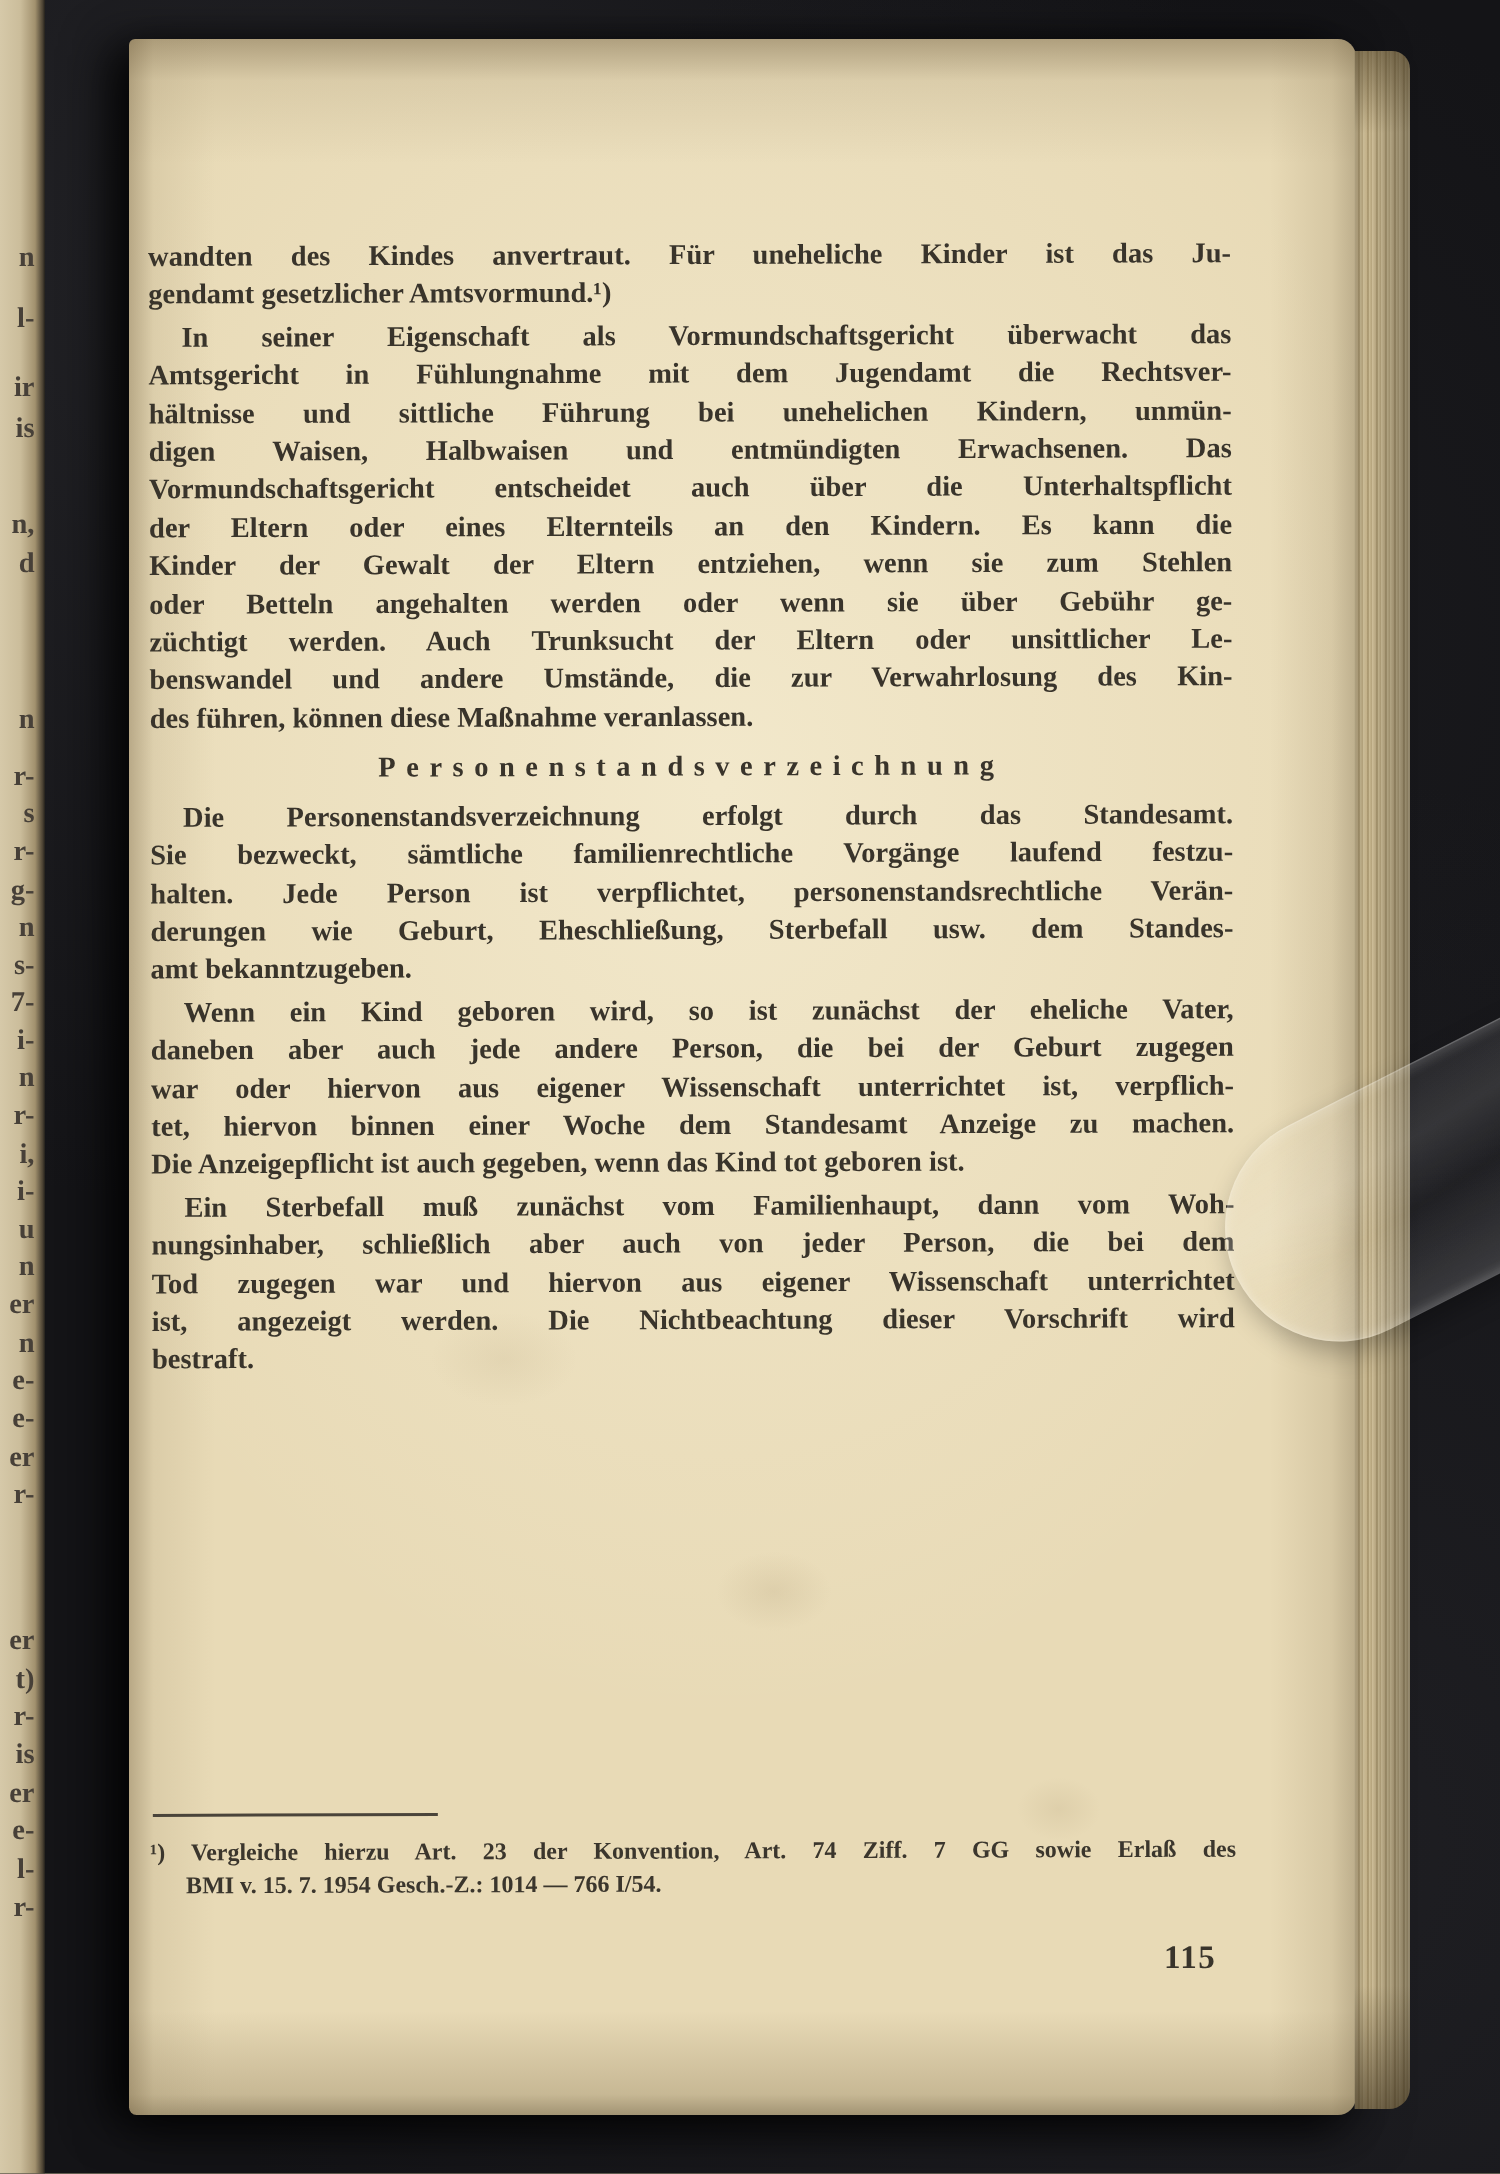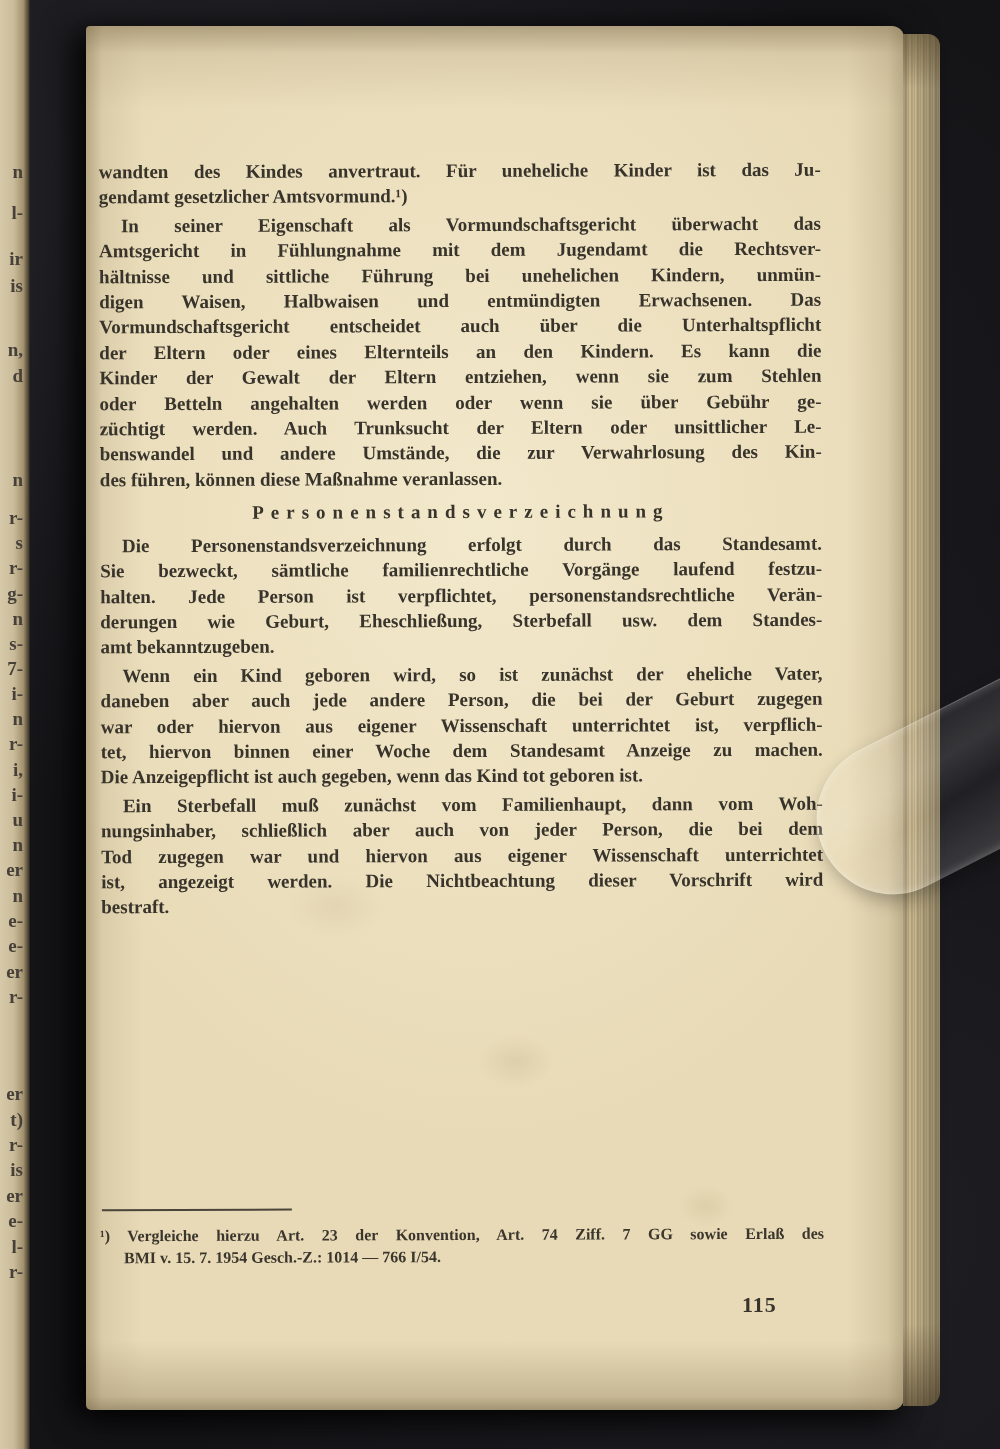--- a/index.html
+++ b/index.html
@@ -123,21 +123,21 @@
   .footnote-rule {
     width: 190px;
     border: 0;
     border-top: 2px solid #4a443a;
     margin: 0 0 14px 2px;
   }
   .fn-line { text-align: justify; text-align-last: justify; }
   .fn-line.last { text-align-last: left; margin-left: 24px; }
   .page-number {
     position: absolute;
-    left: 656px; top: 1266px;
+    left: 690px; top: 1266px;
     font-size: 22px;
     font-weight: bold;
     color: #39342b;
     letter-spacing: 1px;
   }
 </style>
 </head>
 <body>
 
 <div class="scene">

